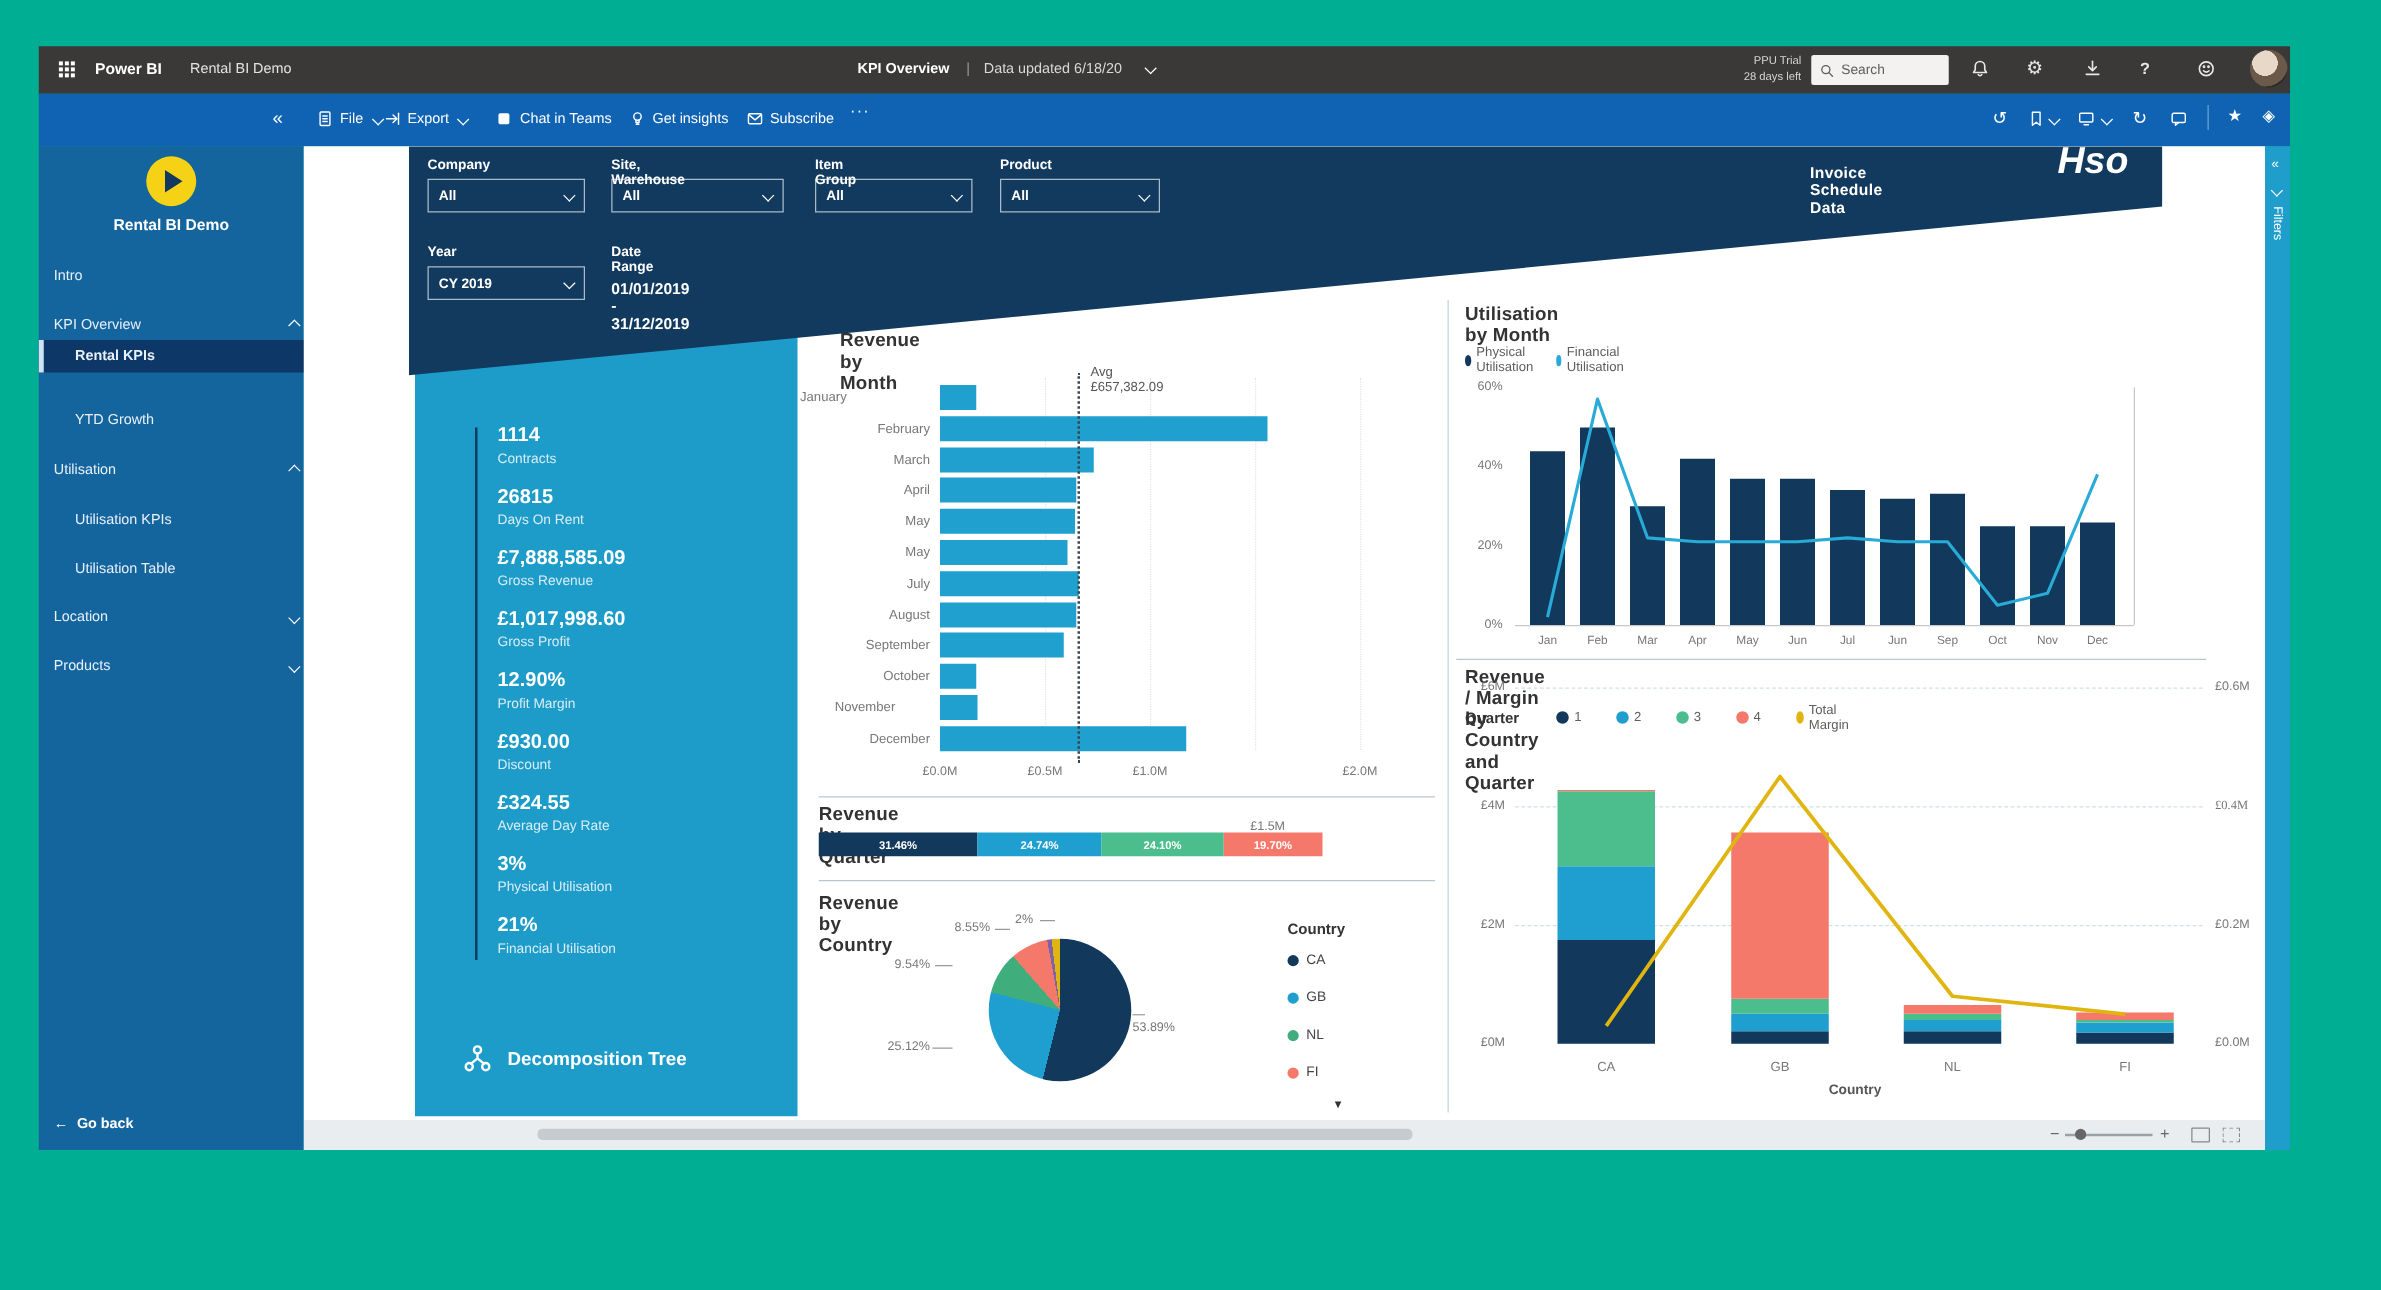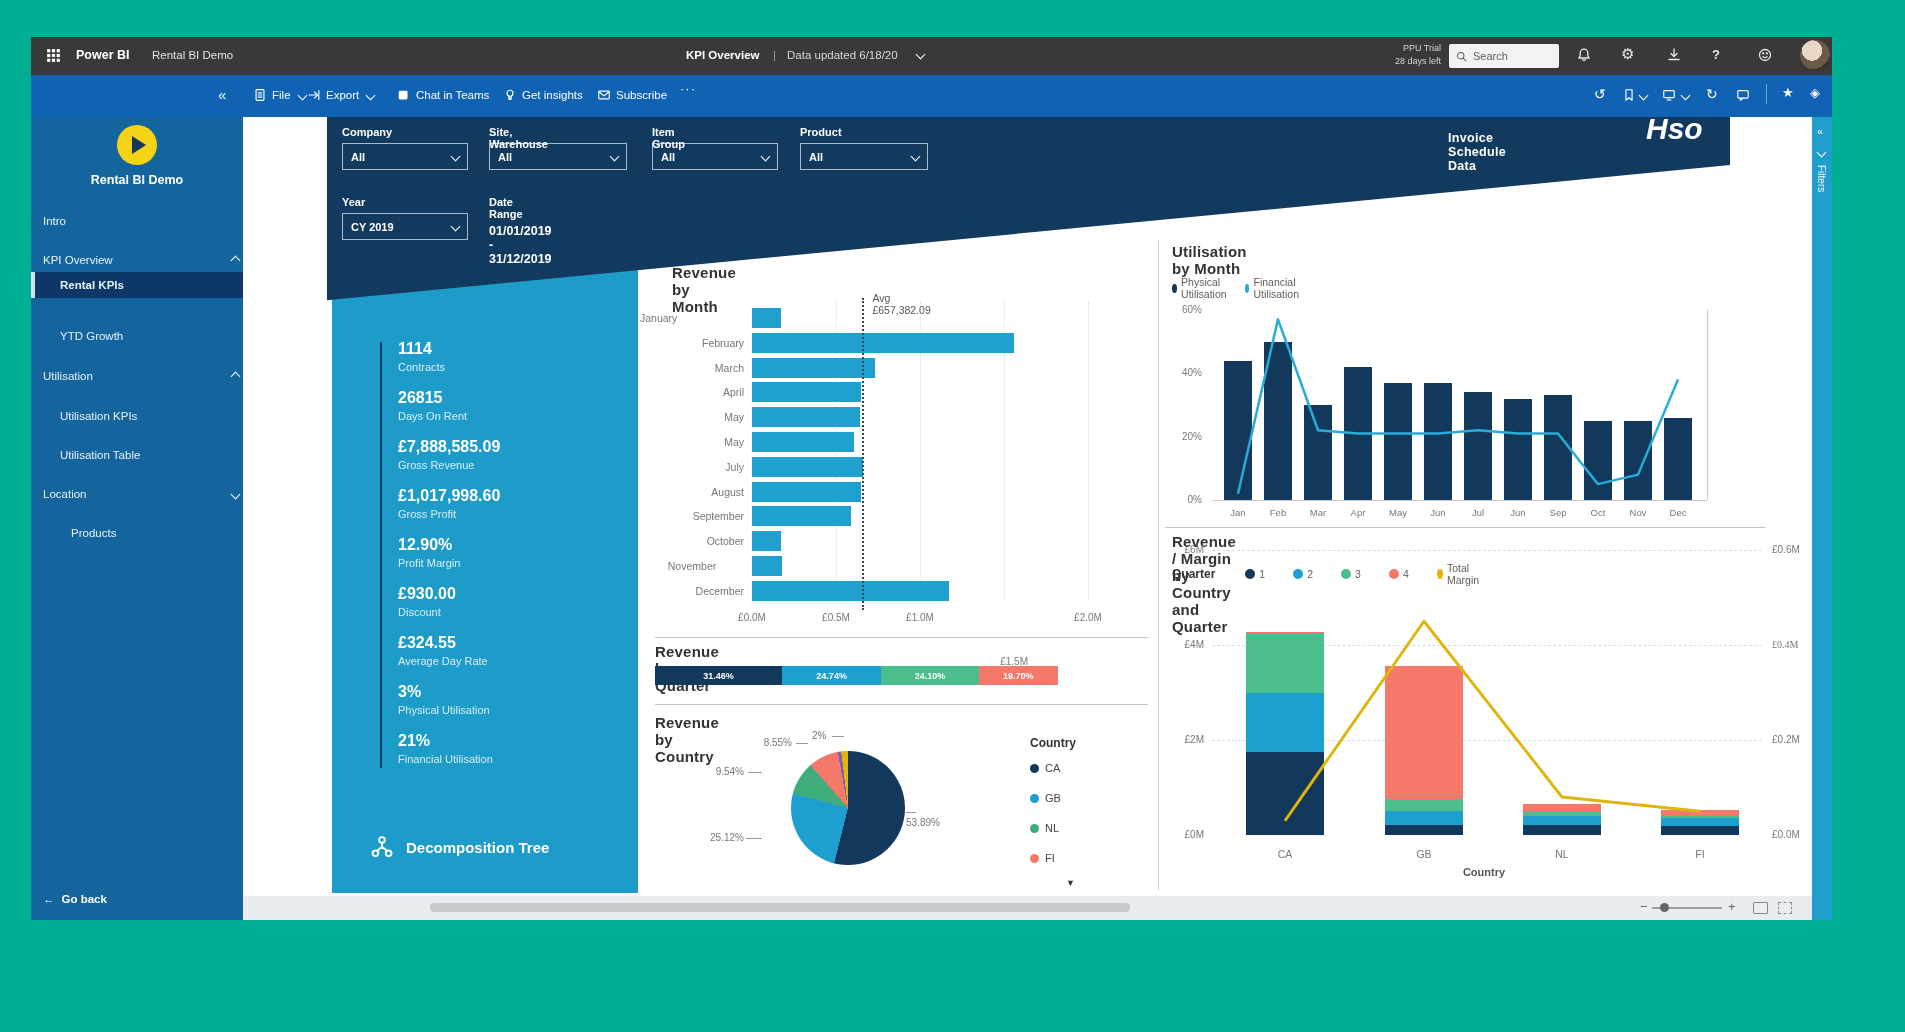--- a/index.html
+++ b/index.html
@@ -207,21 +207,21 @@
         <div class="navitem" style="top: 286px; padding-left: 29px;">
           <span class="lbl">Utilisation KPIs</span>
         </div>
         <div class="navitem" style="top: 325px; padding-left: 29px;">
           <span class="lbl">Utilisation Table</span>
         </div>
         <div class="navitem" style="top: 364px; padding-left: 12px;">
           <span class="lbl">Location</span>
           <span class="chev down" style="margin-right: 16px;"></span>
         </div>
-        <div class="navitem" style="top: 403px; padding-left: 12px; margin-left: 28px;">
+        <div class="navitem" style="top: 403px; padding-left: 12px;">
           <span class="lbl">Products</span>
           <span class="chev down" style="margin-right: 16px;"></span>
         </div>
       </div>
     <div class="abs" style="left:12px;top:776px;font-size:11.5px;font-weight:bold;color:#fff;display:flex;gap:7px;align-items:center;">
       <span>←</span>
       <span>Go back</span>
     </div>
   </div>
 

